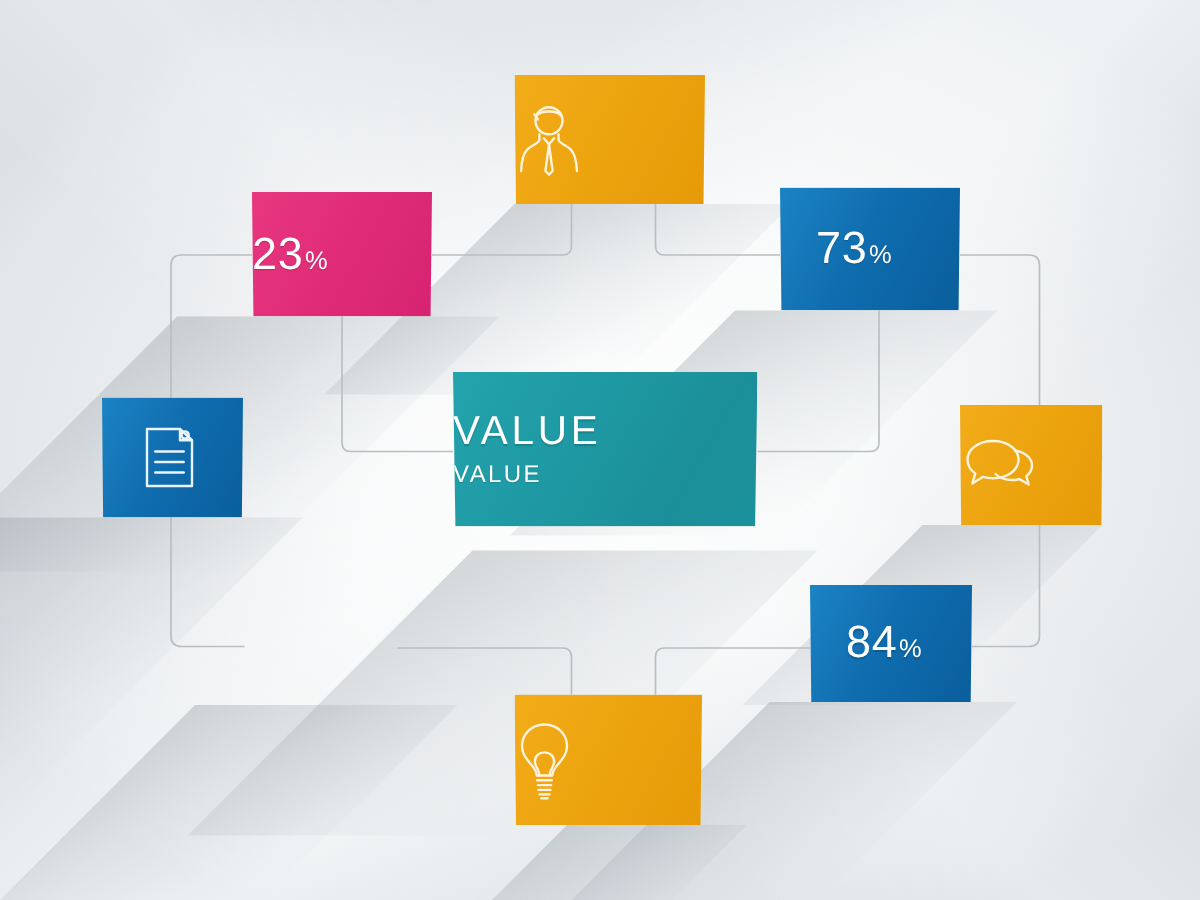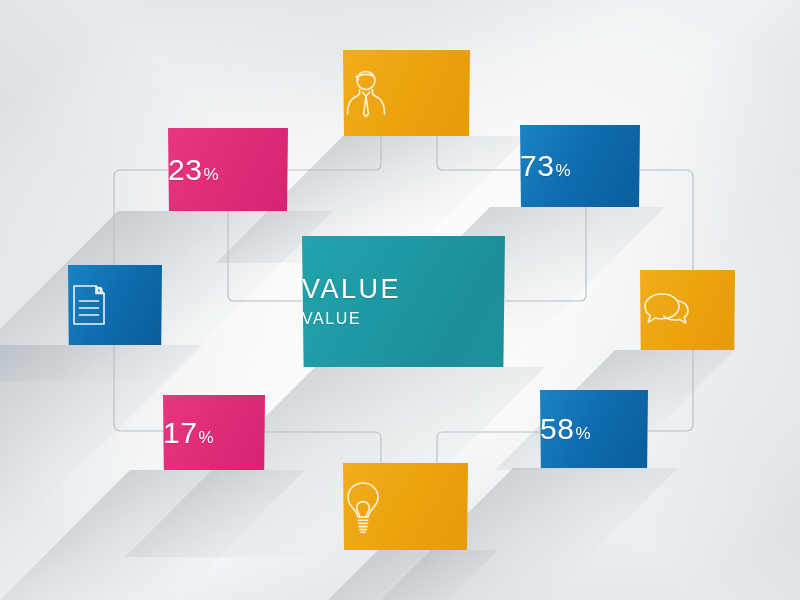--- a/index.html
+++ b/index.html
@@ -49,21 +49,21 @@
     text-shadow:0 1px 1px rgba(0,0,0,.18);
   }
   .card .pct .sym{font-size:17px;vertical-align:baseline;margin-left:1px;}
   
   .notch{position:absolute;bottom:-13px;width:0;height:0;}
   .notch.l{left:0;border-left:13px solid #3a3c3e;border-bottom:13px solid transparent;}
   .notch.r{right:0;border-right:13px solid #3a3c3e;border-bottom:13px solid transparent;}
 
   
   .c-pink{background:linear-gradient(118deg,#e8367f 0%,#e12d78 45%,#d62371 100%);}
-  .c-blue{background:linear-gradient(118deg,#1b83c4 0%,#0f6cae 48%,#0a5e9c 100%);}
+  .c-blue{background:linear-gradient(118deg,#1b83c4 0%,#0f6cae 48%,#0a5e9c 100%);padding-left:24px;}
   .c-orange{background:linear-gradient(118deg,#f2ab17 0%,#edа411 45%,#e79a08 100%);background:linear-gradient(118deg,#f3ad1a 0%,#eca40f 45%,#e69a07 100%);}
   .c-teal{background:linear-gradient(120deg,#23a3ad 0%,#1e99a3 40%,#1b8f99 75%,#1b929c 100%);}
 
   
   #card-center .v1{
     font-size:27px;font-weight:400;letter-spacing:2.5px;line-height:1.05;
     text-shadow:0 1px 1px rgba(0,0,0,.16);
   }
   #card-center .v2{
     font-size:16px;font-weight:400;letter-spacing:1.6px;margin-top:6px;
@@ -156,51 +156,44 @@
           <path d="M11.5 19 H30.5"></path>
           <path d="M11.5 26 H30.5"></path>
           <path d="M11.5 33 H30.5"></path>
         </g>
       </svg>
     </span>
     <span class="notch l"></span>
     <span class="notch r"></span>
   </div>
 
-  <div class="card c-teal" id="card-center" style="left:302px;top:236px;width:203px;height:131px;">
+  <div class="card c-teal" id="card-center" style="left:302px;top:248px;width:203px;height:103px;">
     <span class="v1">VALUE</span>
     <span class="v2">VALUE</span>
     <span class="notch l"></span>
     <span class="notch r"></span>
   </div>
 
   <div class="card c-orange" id="card-right-chat" style="left:640px;top:270px;width:95px;height:80px;">
     <span class="icon">
       <svg width="52" height="40" viewBox="0 0 52 40" aria-hidden="true">
         <g fill="none" stroke="#fdf3dc" stroke-width="1.6" stroke-linecap="round" stroke-linejoin="round">
           <path d="M22 4 C32 4 39 9.6 39 16.4 C39 23.2 32 28.8 22 28.8 C19.6 28.8 17.4 28.5 15.4 27.9 L8.2 32.4 L10.2 25.6 C6.6 23.3 5 20 5 16.4 C5 9.6 12 4 22 4 Z"></path>
           <path d="M36.6 10.3 C43.6 11.4 48 15.5 48 20.4 C48 23.2 46.6 25.7 44.2 27.5 L45.8 33 L39.6 29.4 C38.1 29.8 36.4 30 34.7 30 C30.1 30 26.1 28.4 23.7 26"></path>
         </g>
       </svg>
     </span>
     <span class="notch l"></span>
     <span class="notch r"></span>
   </div>
 
-  <div class="card c-pink" id="card-pct-17" style="left:163px;top:395px;width:102px;height:75px;">
-    <span class="pct">
-      <span>17</span><span class="sym">%</span>
-    </span>
-    <span class="notch l"></span>
-    <span class="notch r"></span>
-  </div>
 
   <div class="card c-blue" id="card-pct-84" style="left:540px;top:390px;width:108px;height:78px;">
     <span class="pct">
-      <span>58</span><span class="sym">%</span>
+      <span>84</span><span class="sym">%</span>
     </span>
     <span class="notch l"></span>
     <span class="notch r"></span>
   </div>
 
   <div class="card c-orange" id="card-bottom-bulb" style="left:343px;top:463px;width:125px;height:87px;">
     <span class="icon">
       <svg width="40" height="54" viewBox="0 0 40 54" aria-hidden="true">
         <g fill="none" stroke="#fdf3dc" stroke-width="1.6" stroke-linecap="round" stroke-linejoin="round">
           <path d="M20 3 C11.2 3 5 9.6 5 17.4 C5 23 8.4 26.4 11.4 30 C13.6 32.6 14.6 34.6 14.9 37 H25.1 C25.4 34.6 26.4 32.6 28.6 30 C31.6 26.4 35 23 35 17.4 C35 9.6 28.8 3 20 3 Z"></path>

